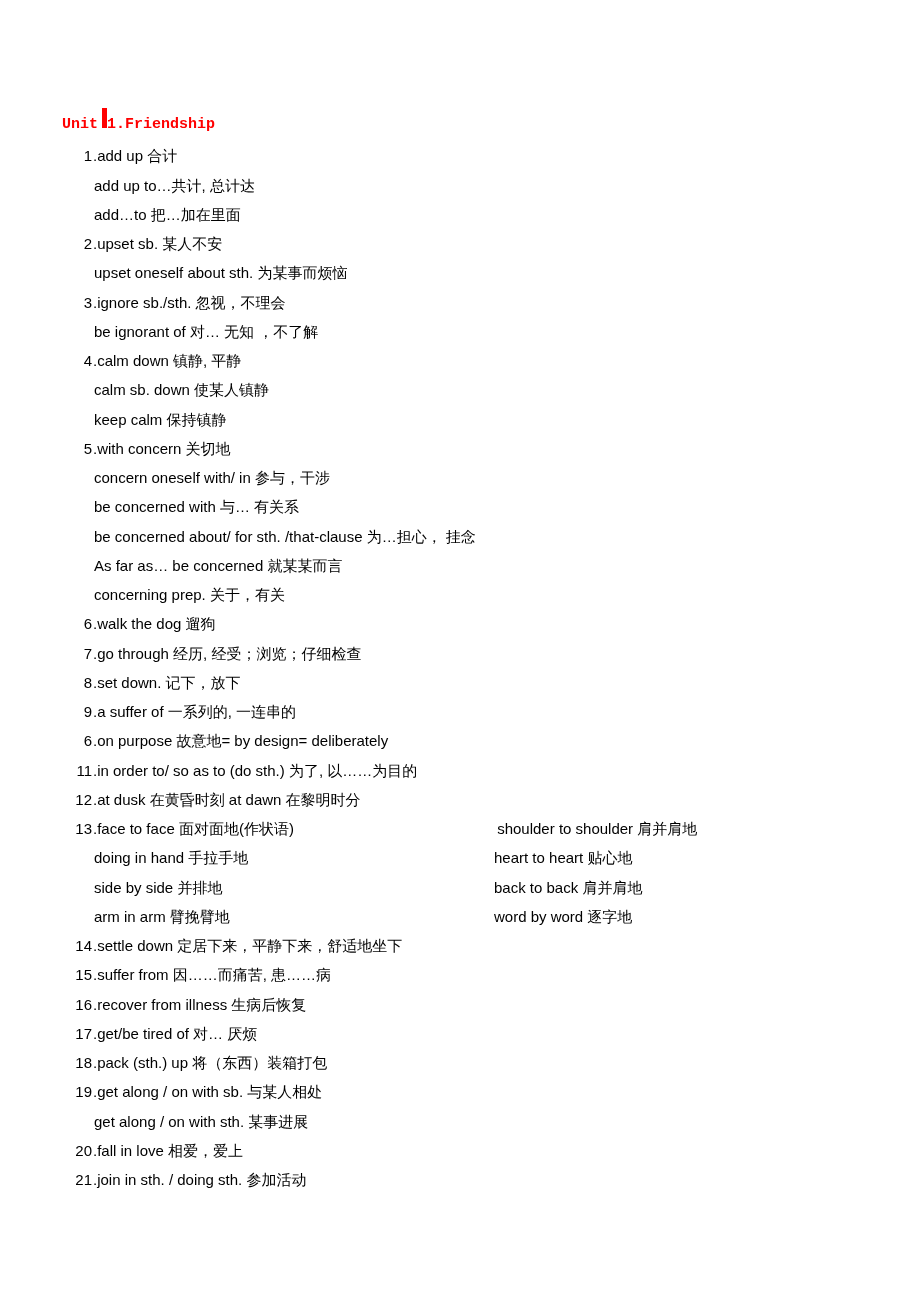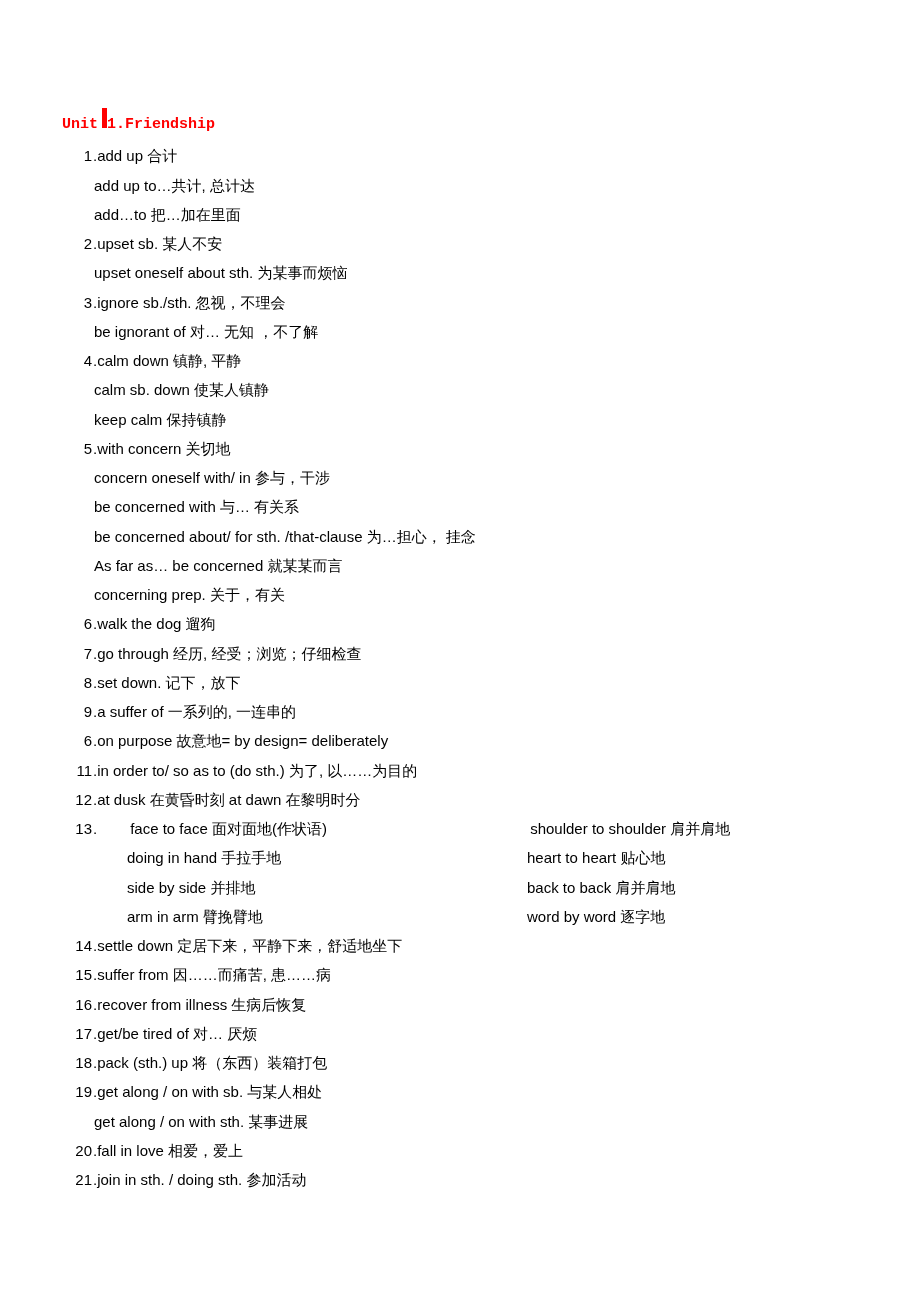--- a/index.html
+++ b/index.html
@@ -47,21 +47,21 @@
   }
   .txt {
     flex: 1;
   }
   .sub {
     padding-left: 32px;
   }
   .cols {
     display: flex;
   }
-  .colL { width: 400px; margin-left: 33px; }
+  .colL { width: 400px; }
   .colR { flex: 1; }
 </style>
 </head>
 <body>
 
 <div class="marker"></div>
 
 <div class="page">
   <div class="heading">Unit 1.Friendship</div>
   <div id="list">

